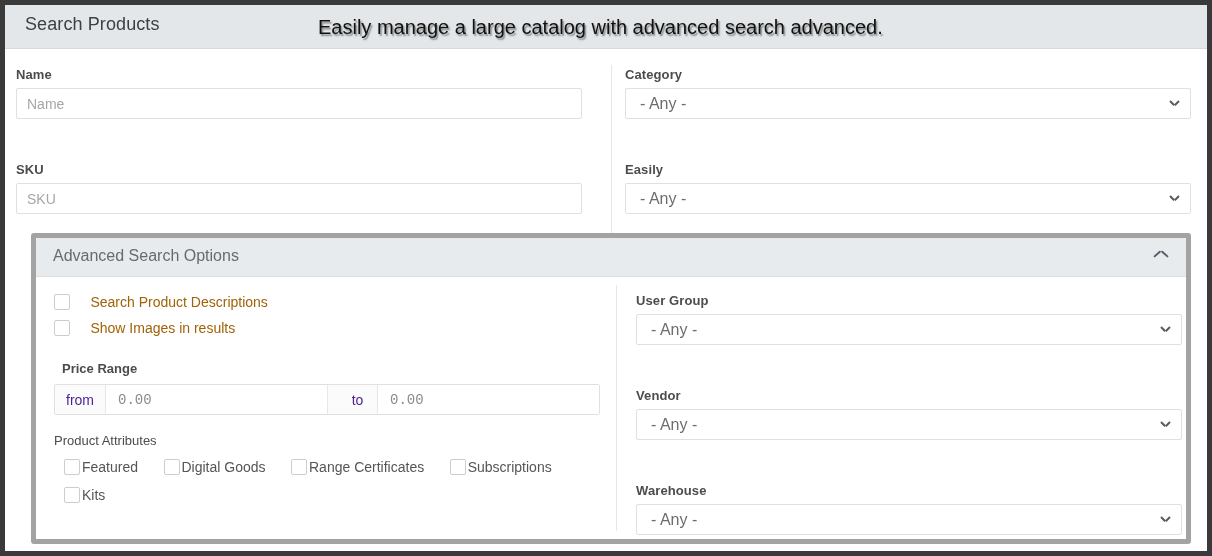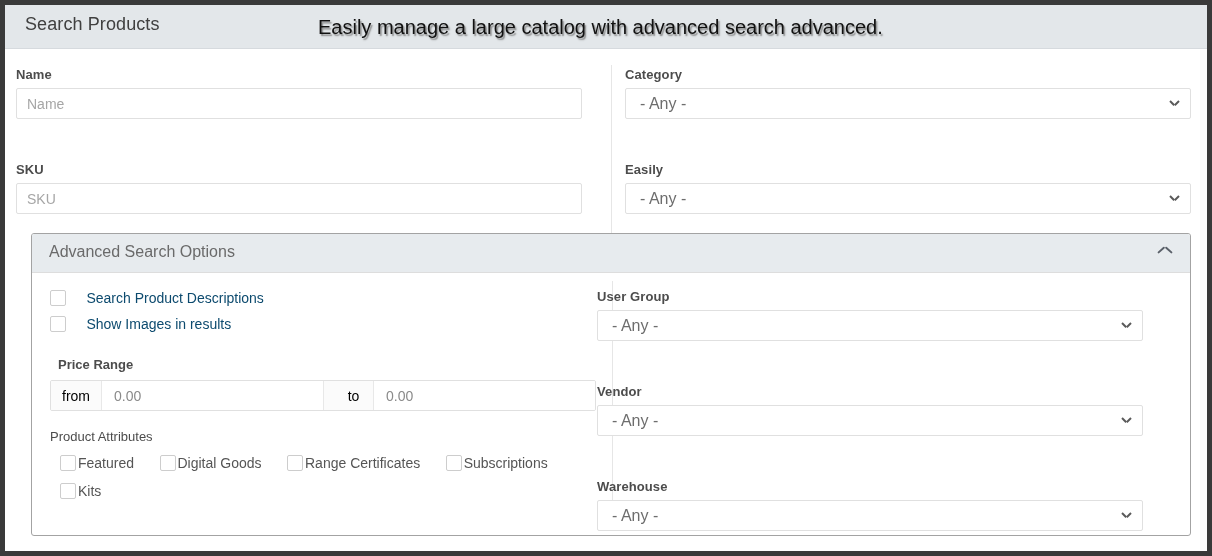--- a/index.html
+++ b/index.html
@@ -128,21 +128,21 @@
   }
   .row-gap { height: 43px; }
 
   
   .panel {
     position: absolute;
     left: 26px;
     top: 228px;
     width: 1160px;
     box-sizing: border-box;
-    border: 1px solid #a3a3a3;
+    border: 5px solid #a3a3a3;
     border-radius: 3px;
     background: #ffffff;
   }
   .panel-head {
     position: relative;
     height: 38px;
     background: #e7ebee;
     border-bottom: 1px solid #dddddd;
     border-radius: 2px 2px 0 0;
   }
@@ -172,21 +172,21 @@
     border-radius: 1px;
   }
   .chev-up::before { left: 0;  transform: rotate(-42deg); transform-origin: left center; }
   .chev-up::after  { right: 0; transform: rotate(42deg);  transform-origin: right center; }
 
   .panel-body {
     position: relative;
     height: 262px;
   }
   .panel-col-left  { position: absolute; left: 18px;  top: 16px; width: 566px; }
-  .panel-col-right { position: absolute; left: 565px; top: 16px; width: 546px; }
+  .panel-col-right { position: absolute; left: 600px; top: 16px; width: 546px; }
   .panel-divider {
     position: absolute;
     left: 580px;
     top: 8px;
     width: 1px;
     height: 246px;
     background: #e6e6e6;
   }
 
   
@@ -200,21 +200,21 @@
     background: #ffffff;
     vertical-align: -3px;
   }
   .check-row {
     height: 26px;
     white-space: nowrap;
   }
   .check-row .cb { margin-right: 16px; }
   .check-row .cb-label {
     font-size: 14px;
-    color: #0c4a6e;
+    color: #a16207;
   }
 
   .attr-title {
     font-size: 13px;
     font-weight: normal;
     color: #4c4c4c;
     margin: 18px 0 10px 0;
   }
   .attr-row { white-space: nowrap; height: 28px; padding-left: 10px; }
   .attr-item {
@@ -243,34 +243,34 @@
     background: #ffffff;
   }
   .price-addon {
     flex: 0 0 auto;
     display: flex;
     align-items: center;
     justify-content: center;
     min-width: 51px;
     padding: 0 10px;
     font-size: 14px;
-    color: #000000;
+    color: #4c1d95;
     background: #fbfbfb;
     border-right: 1px solid #e8e8e8;
     box-sizing: border-box;
   }
   .price-addon.second { border-left: 1px solid #e8e8e8; padding-left: 20px; }
   .price-input {
     flex: 1 1 auto;
     min-width: 0;
     border: 0;
     outline: none;
     padding: 0 12px;
     font-size: 14px;
-    font-family: Liberation Sans, sans-serif;
+    font-family: Liberation Mono, monospace;
     color: #8a8a8a;
     background: #ffffff;
   }
   .price-input::placeholder { color: #8a8a8a; opacity: 1; }
 </style>
 </head>
 <body>
 
 <div class="viewport">
 

